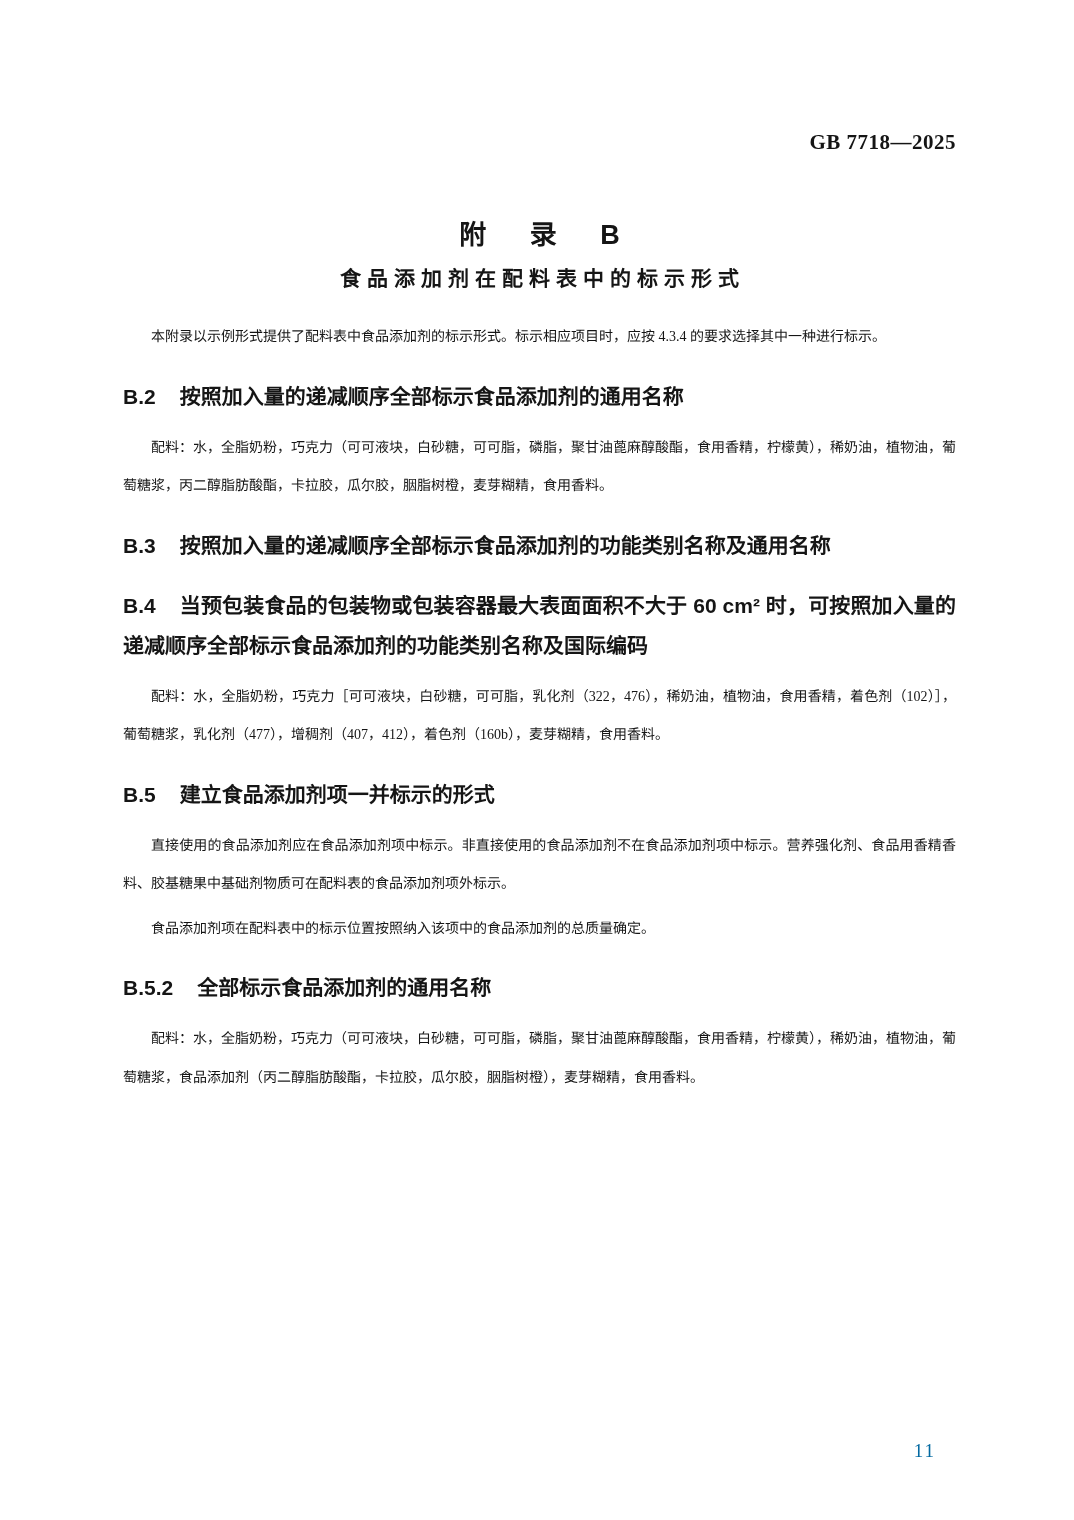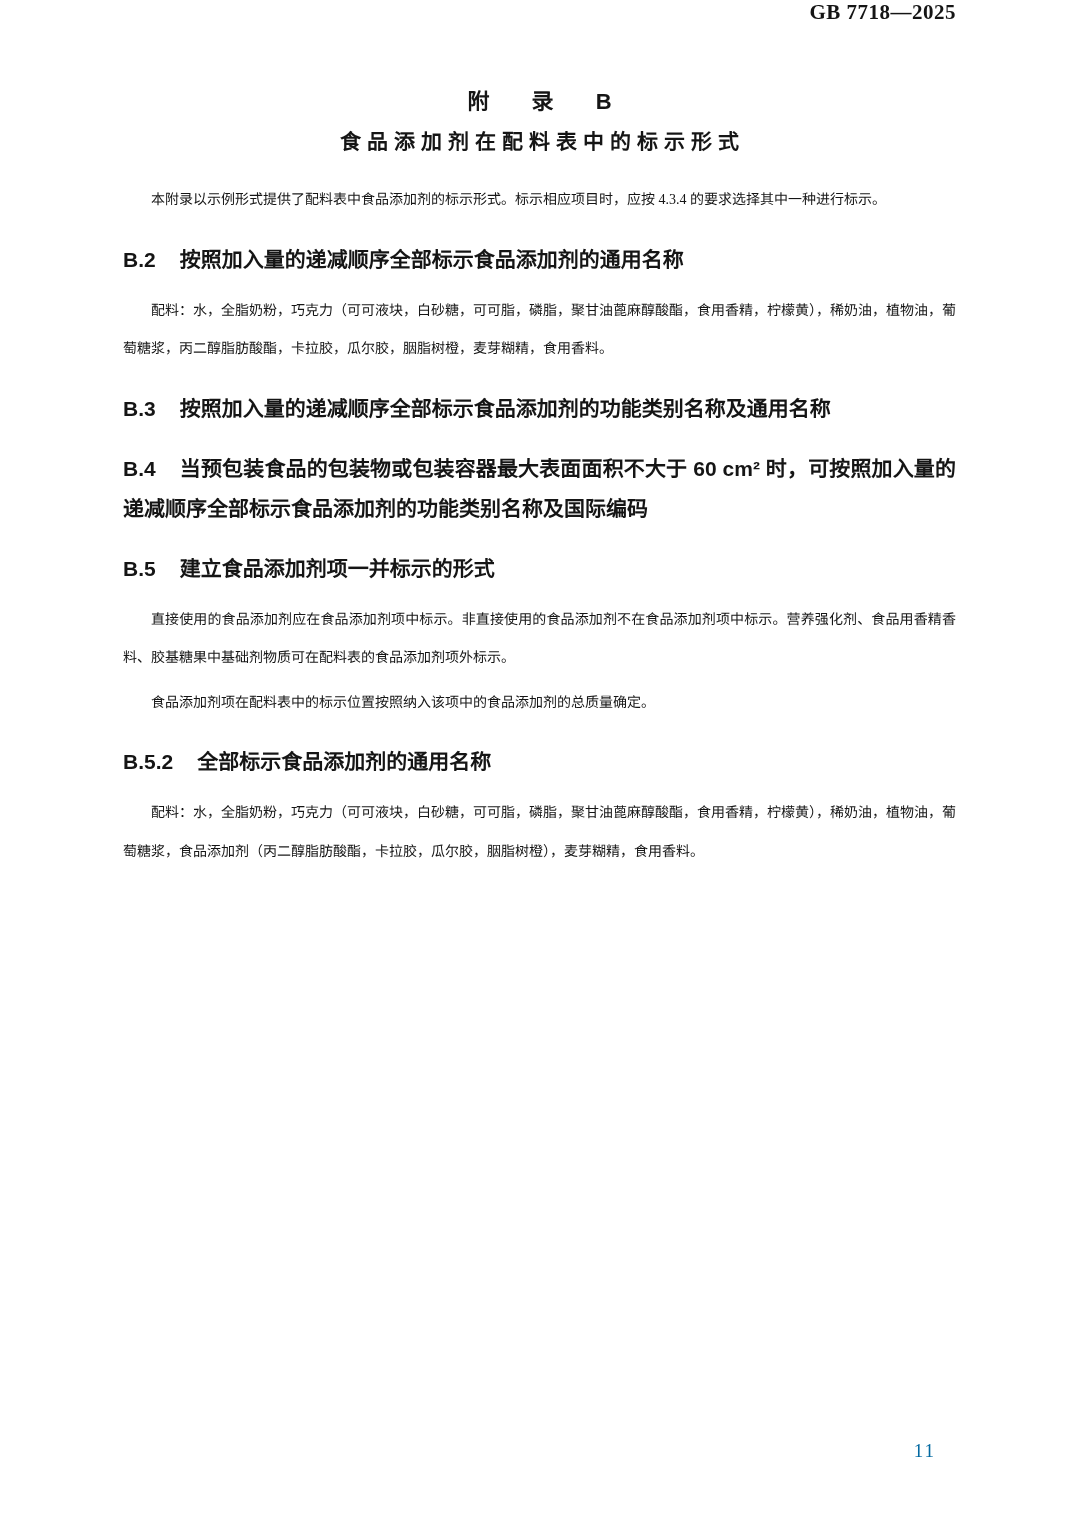--- a/index.html
+++ b/index.html
@@ -19,33 +19,34 @@
     box-sizing: border-box;
     overflow: hidden;
   }
   .content {
     position: absolute;
     left: 123px;
     right: 118px;
     top: 0;
   }
   .doc-header {
+    padding-top: 130px;
     text-align: right;
     font-weight: bold;
     font-size: 21px;
     letter-spacing: 0.5px;
   }
   .title-block {
     text-align: center;
   }
   .title-line1 {
     margin-top: 58px;
     font-family: "Liberation Sans", "DejaVu Sans", sans-serif;
     font-weight: bold;
-    font-size: 22px;
+    font-size: 27px;
     letter-spacing: 18px;
     text-indent: 18px; 
   }
   .title-line2 {
     margin-top: 10px;
     font-family: "Liberation Sans", "DejaVu Sans", sans-serif;
     font-weight: bold;
     font-size: 21px;
     letter-spacing: 6px;
     text-indent: 6px;
@@ -104,20 +105,21 @@
       </div>
       <p class="para">配料：水，全脂奶粉，巧克力（可可液块，白砂糖，可可脂，磷脂，聚甘油蓖麻醇酸酯，食用香精，柠檬黄），稀奶油，植物油，葡萄糖浆，丙二醇脂肪酸酯，卡拉胶，瓜尔胶，胭脂树橙，麦芽糊精，食用香料。</p>
 
       <div class="section-heading">
         <span class="sec-id">B.3</span><span>按照加入量的递减顺序全部标示食品添加剂的功能类别名称及通用名称</span>
       </div>
 
       <div class="section-heading">
         <span class="sec-id">B.4</span><span>当预包装食品的包装物或包装容器最大表面面积不大于 60 cm² 时，可按照加入量的递减顺序全部标示食品添加剂的功能类别名称及国际编码</span>
       </div>
+      <p class="para">配料：水，全脂奶粉，巧克力［可可液块，白砂糖，可可脂，乳化剂（322，476），稀奶油，植物油，食用香精，着色剂（102）］，葡萄糖浆，乳化剂（477），增稠剂（407，412），着色剂（160b），麦芽糊精，食用香料。</p>
 
       <div class="section-heading">
         <span class="sec-id">B.5</span><span>建立食品添加剂项一并标示的形式</span>
       </div>
 
       <p class="para">直接使用的食品添加剂应在食品添加剂项中标示。非直接使用的食品添加剂不在食品添加剂项中标示。营养强化剂、食品用香精香料、胶基糖果中基础剂物质可在配料表的食品添加剂项外标示。</p>
       <p class="para">食品添加剂项在配料表中的标示位置按照纳入该项中的食品添加剂的总质量确定。</p>
 
       <div class="section-heading">
         <span class="sec-id">B.5.2</span><span>全部标示食品添加剂的通用名称</span>

